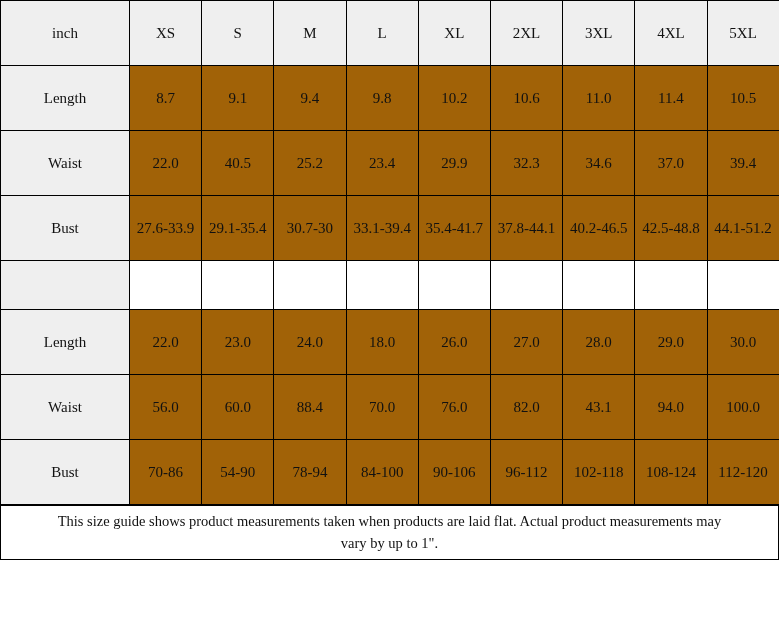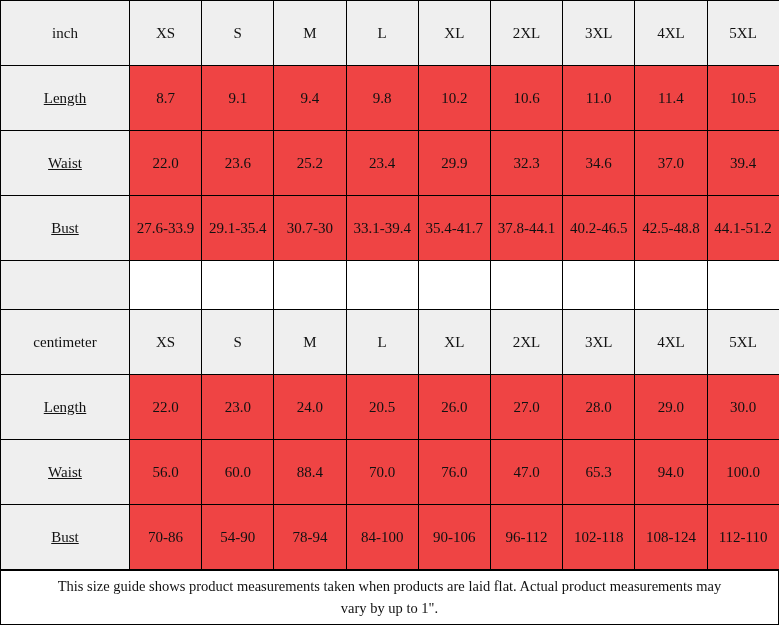--- a/index.html
+++ b/index.html
@@ -39,26 +39,25 @@
   }
   
   col.c0 { width: 129px; }
   col.cx { width: 72.2px; }
 
   tr.header-row td {
     background: #efefef;
     height: 64px;
   }
   tr.data-row td {
-    background: #ef4444;
+    background: #a16207;
     height: 64px;
   }
   tr.data-row td.rowlabel {
     background: #efefef;
-    text-decoration: underline;
   }
   tr.spacer-row td {
     background: #ffffff;
     height: 48px;
     border-left: 1px solid #000000;
     border-right: 1px solid #000000;
     border-top: 1px solid #000000;
     border-bottom: 1px solid #000000;
   }
   tr.spacer-row td.blank-left {
@@ -122,21 +121,21 @@
         <td>9.8</td>
         <td>10.2</td>
         <td>10.6</td>
         <td>11.0</td>
         <td>11.4</td>
         <td>10.5</td>
       </tr>
       <tr class="data-row">
         <td class="rowlabel">Waist</td>
         <td>22.0</td>
-        <td>23.6</td>
+        <td>40.5</td>
         <td>25.2</td>
         <td>23.4</td>
         <td>29.9</td>
         <td>32.3</td>
         <td>34.6</td>
         <td>37.0</td>
         <td>39.4</td>
       </tr>
       <tr class="data-row tight">
         <td class="rowlabel">Bust</td>
@@ -155,67 +154,55 @@
         <td></td>
         <td></td>
         <td></td>
         <td></td>
         <td></td>
         <td></td>
         <td></td>
         <td></td>
         <td></td>
       </tr>
-      <tr class="header-row">
-        <td>centimeter</td>
-        <td>XS</td>
-        <td>S</td>
-        <td>M</td>
-        <td>L</td>
-        <td>XL</td>
-        <td>2XL</td>
-        <td>3XL</td>
-        <td>4XL</td>
-        <td>5XL</td>
-      </tr>
       <tr class="data-row">
         <td class="rowlabel">Length</td>
         <td>22.0</td>
         <td>23.0</td>
         <td>24.0</td>
-        <td>20.5</td>
+        <td>18.0</td>
         <td>26.0</td>
         <td>27.0</td>
         <td>28.0</td>
         <td>29.0</td>
         <td>30.0</td>
       </tr>
       <tr class="data-row">
         <td class="rowlabel">Waist</td>
         <td>56.0</td>
         <td>60.0</td>
         <td>88.4</td>
         <td>70.0</td>
         <td>76.0</td>
-        <td>47.0</td>
-        <td>65.3</td>
+        <td>82.0</td>
+        <td>43.1</td>
         <td>94.0</td>
         <td>100.0</td>
       </tr>
       <tr class="data-row">
         <td class="rowlabel">Bust</td>
         <td>70-86</td>
         <td>54-90</td>
         <td>78-94</td>
         <td>84-100</td>
         <td>90-106</td>
         <td>96-112</td>
         <td>102-118</td>
         <td>108-124</td>
-        <td>112-110</td>
+        <td>112-120</td>
       </tr>
     </tbody>
   </table>
 
   <div class="note">
     <div>
       <span>This size guide shows product measurements taken when products are laid flat. Actual product measurements may</span>
       <span>vary by up to 1".</span>
     </div>
   </div>

